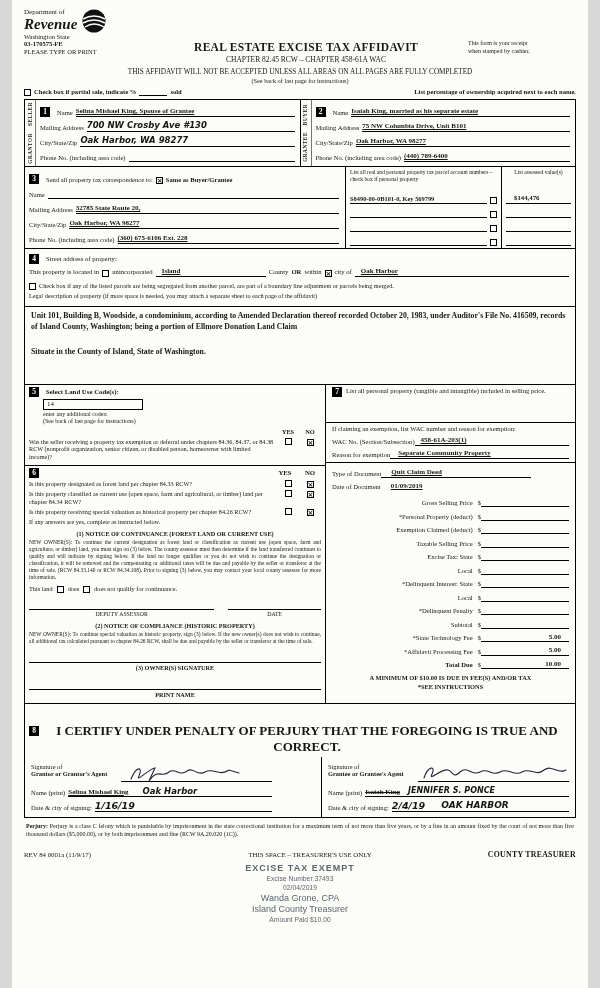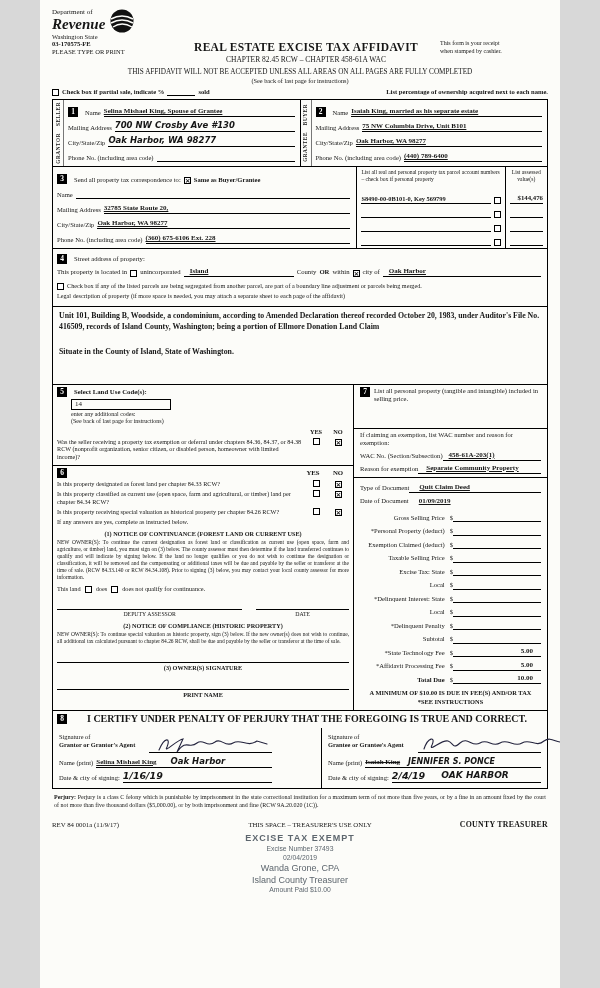--- a/index.html
+++ b/index.html
@@ -1,18 +1,18 @@
 <!DOCTYPE html>
 <html><head>
 <meta charset="utf-8">
 <style>
   *{box-sizing:border-box;margin:0;padding:0;}
   html,body{background:#d8d8d8;}
   body{font-family:"Liberation Serif",serif;}
-  .page{width:520px;height:988px;margin:0 auto;background:#fcfcf9;color:#161616;
+  .page{width:576px;height:988px;margin:0 auto;background:#fcfcf9;color:#161616;
         padding:8px 12px 0;position:relative;overflow:hidden;font-size:6.8px;line-height:1.25;}
   .b{font-weight:bold;}
   .fr{display:flex;align-items:flex-end;}
   .frc{display:flex;align-items:center;}
   .fill{flex:1;}
   .uv{border-bottom:1px solid #000;}
   .num{display:inline-block;min-width:10px;height:10px;background:#000;color:#fff;
        font-size:7.5px;font-weight:bold;text-align:center;line-height:10px;margin-right:4px;flex:none;}
   .cb{display:inline-block;width:7px;height:7px;border:1px solid #000;font-size:7px;
       line-height:6px;text-align:center;vertical-align:-1px;flex:none;font-weight:bold;
@@ -80,21 +80,21 @@
   .s7hdr{display:flex;align-items:flex-start;font-size:6.6px;}
   .divider{border-top:1px solid #000;margin:3px -6px 2px;}
   .s7row{display:flex;align-items:flex-end;min-height:13px;font-size:6.6px;}
   .mrow{display:flex;align-items:flex-end;min-height:13.5px;font-size:6.6px;}
   .mlabel{flex:1;text-align:right;padding-right:5px;}
   .mval{width:88px;border-bottom:1px solid #000;text-align:right;font-weight:bold;font-size:7px;padding-right:8px;}
   .minnote{text-align:center;font-weight:bold;font-size:6.4px;margin-top:5px;}
   
   .sec8{border:1px solid #000;border-top:none;}
   .sec8-hdr{display:flex;align-items:center;padding:2px 4px;}
-  .sec8-cert{flex:1;text-align:center;font-weight:bold;font-size:10px;}
+  .sec8-cert{flex:1;text-align:center;font-weight:bold;font-size:13px;margin-top:17px;}
   .sec8-cols{display:flex;gap:43px;}
   .sec8-col{flex:1;padding:1px 6px 5px;}
   .sec8-col+.sec8-col{border-left:1px solid #000;}
   .siglbl{font-size:6.4px;line-height:1.2;flex:none;width:86px;}
   .sigarea{flex:1;border-bottom:1px solid #000;position:relative;height:24px;}
   .nrow{display:flex;align-items:flex-end;gap:3px;min-height:15px;font-size:6.6px;}
   .strike{text-decoration:line-through;}
   
   .perjury{font-size:6px;line-height:1.35;text-align:justify;padding:4px 2px 3px;}
   .footer-row{display:flex;align-items:baseline;margin-top:8px;}

